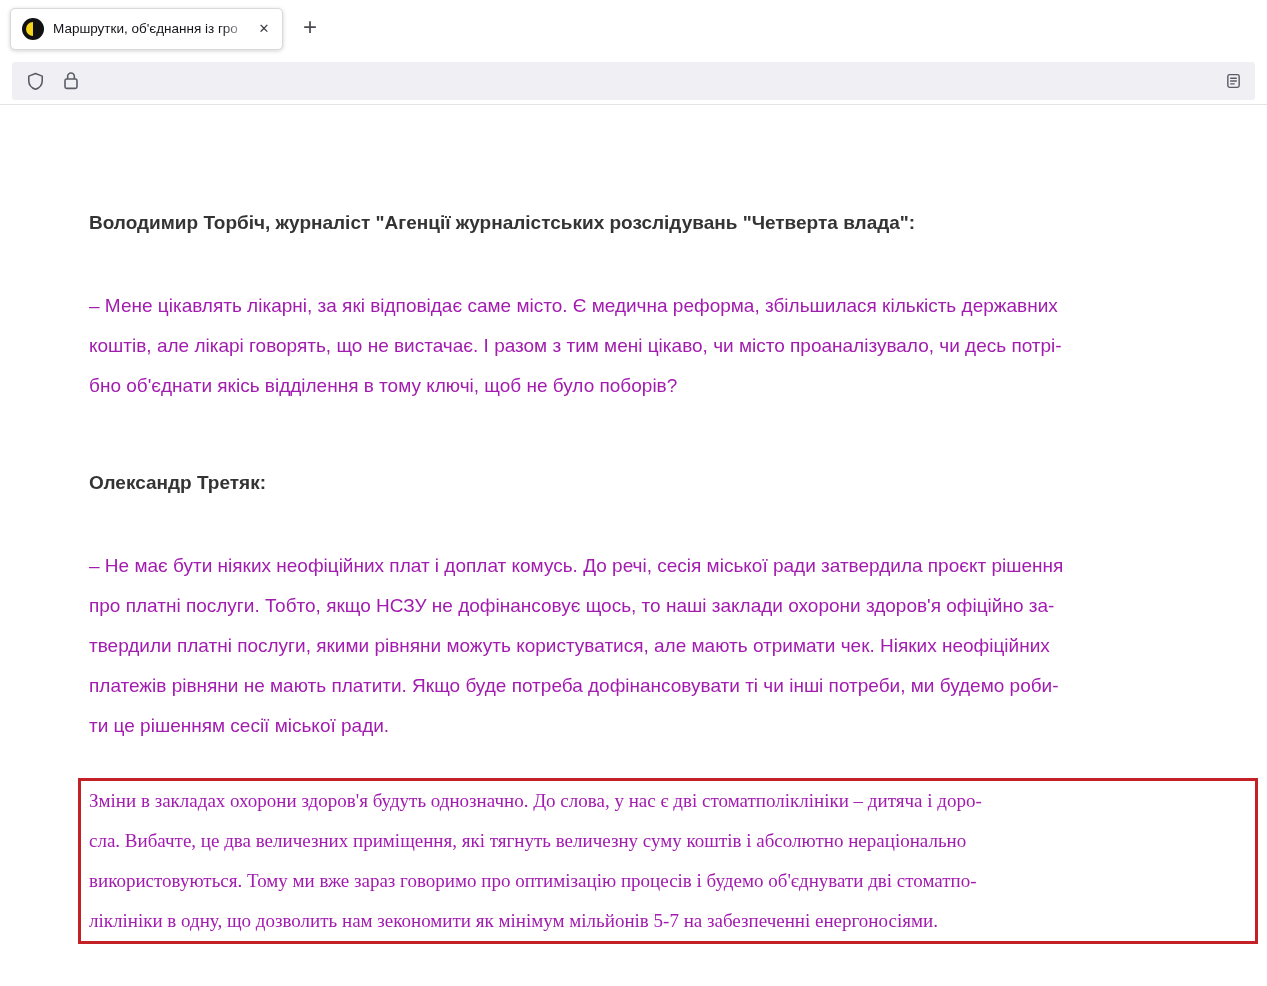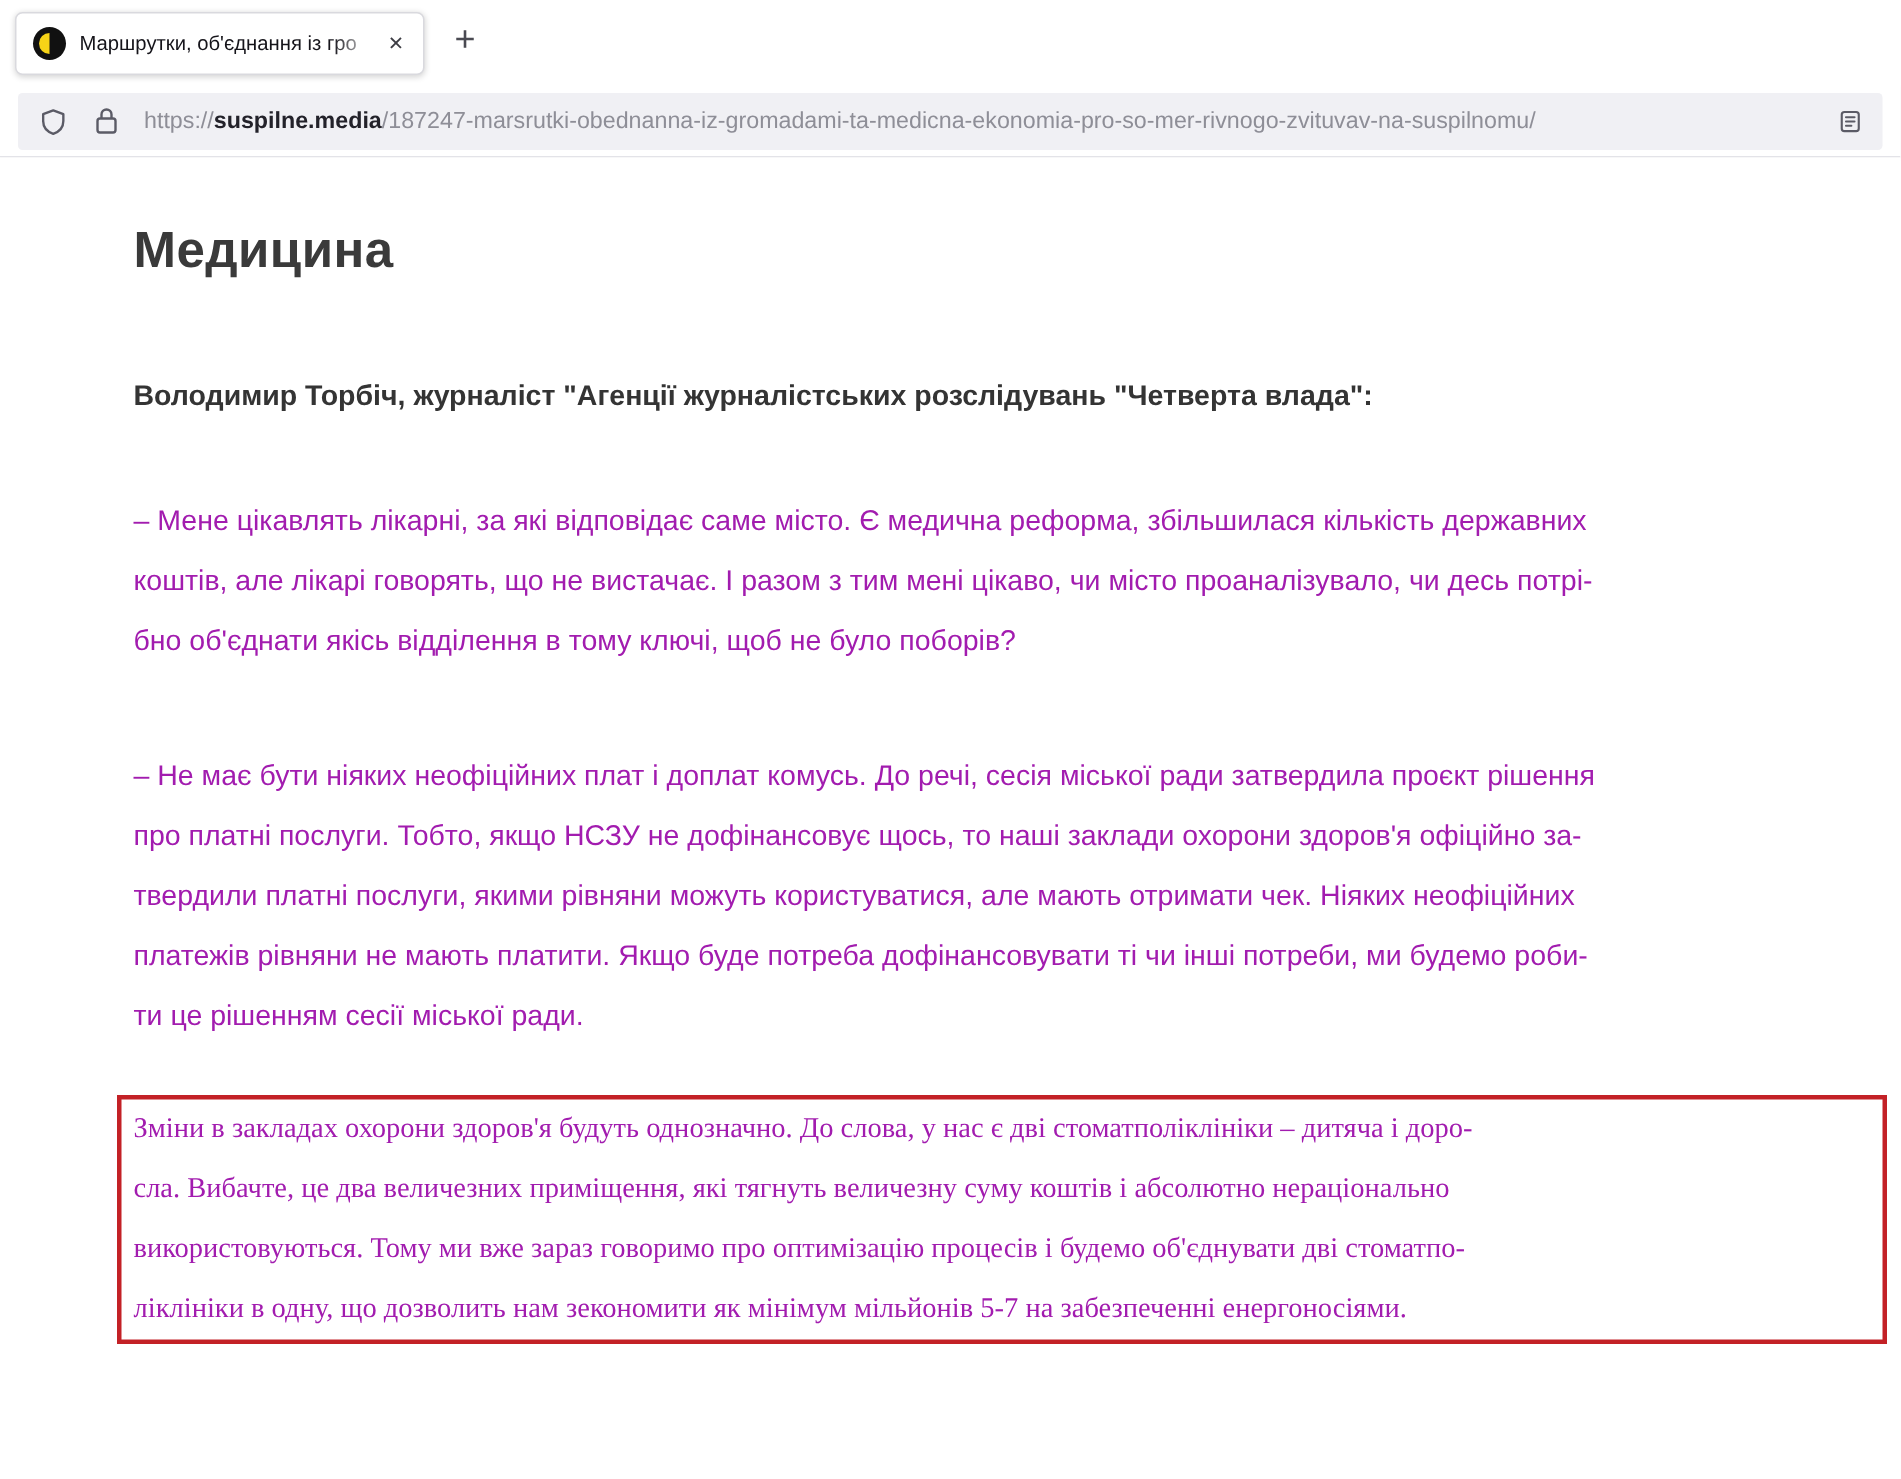--- a/index.html
+++ b/index.html
@@ -175,41 +175,40 @@
 
   <div class="urlrow">
     <div class="urlfield">
       <svg class="shield-icon" width="19" height="21" viewBox="0 0 24 24" fill="none" stroke="#5b5b66" stroke-width="2" stroke-linejoin="round">
         <path d="M12 2 L3.5 5.2 V11 c0 5.6 3.6 9.1 8.5 10.8 c4.9 -1.7 8.5 -5.2 8.5 -10.8 V5.2 Z"></path>
       </svg>
       <svg class="lock-icon" width="16" height="20" viewBox="0 0 24 30" fill="none" stroke="#5b5b66" stroke-width="2.4">
         <rect x="3" y="12" width="18" height="14" rx="2.5"></rect>
         <path d="M7 12 V8 a5 5 0 0 1 10 0 V12"></path>
       </svg>
-      <span class="url-text"><span class="url-proto">https://</span><span class="url-domain">suspilne.media</span><span class="url-path">/187247-marsrutki-obednanna-iz-gromadami-ta-medicna-ekonomia-pro-so-mer-rivnogo-zvituvav-na-suspilnomu/</span></span>
       <svg class="reader-icon" width="17" height="18" viewBox="0 0 24 24" fill="none" stroke="#5b5b66" stroke-width="2" stroke-linecap="round">
         <rect x="4" y="3" width="16" height="18" rx="2.5"></rect>
         <line x1="8" y1="8" x2="16" y2="8"></line>
         <line x1="8" y1="12" x2="16" y2="12"></line>
         <line x1="8" y1="16" x2="13" y2="16"></line>
       </svg>
     </div>
   </div>
 
 </div>
 
 <div class="content">
-  <h1 class="page-title">Медицина</h1>
 
   <p class="speaker">Володимир Торбіч, журналіст "Агенції журналістських розслідувань "Четверта влада":</p>
 
   <p class="para">– Мене цікавлять лікарні, за які відповідає саме місто. Є медична реформа, збільшилася кількість державних
 коштів, але лікарі говорять, що не вистачає. І разом з тим мені цікаво, чи місто проаналізувало, чи десь потрі-
 бно об'єднати якісь відділення в тому ключі, щоб не було поборів?</p>
 
+  <p class="speaker">Олександр Третяк:</p>
 
   <p class="para">– Не має бути ніяких неофіційних плат і доплат комусь. До речі, сесія міської ради затвердила проєкт рішення
 про платні послуги. Тобто, якщо НСЗУ не дофінансовує щось, то наші заклади охорони здоров'я офіційно за-
 твердили платні послуги, якими рівняни можуть користуватися, але мають отримати чек. Ніяких неофіційних
 платежів рівняни не мають платити. Якщо буде потреба дофінансовувати ті чи інші потреби, ми будемо роби-
 ти це рішенням сесії міської ради.</p>
 
   <div class="highlight">
     <p class="para">Зміни в закладах охорони здоров'я будуть однозначно. До слова, у нас є дві стоматполіклініки – дитяча і доро-
 сла. Вибачте, це два величезних приміщення, які тягнуть величезну суму коштів і абсолютно нераціонально

